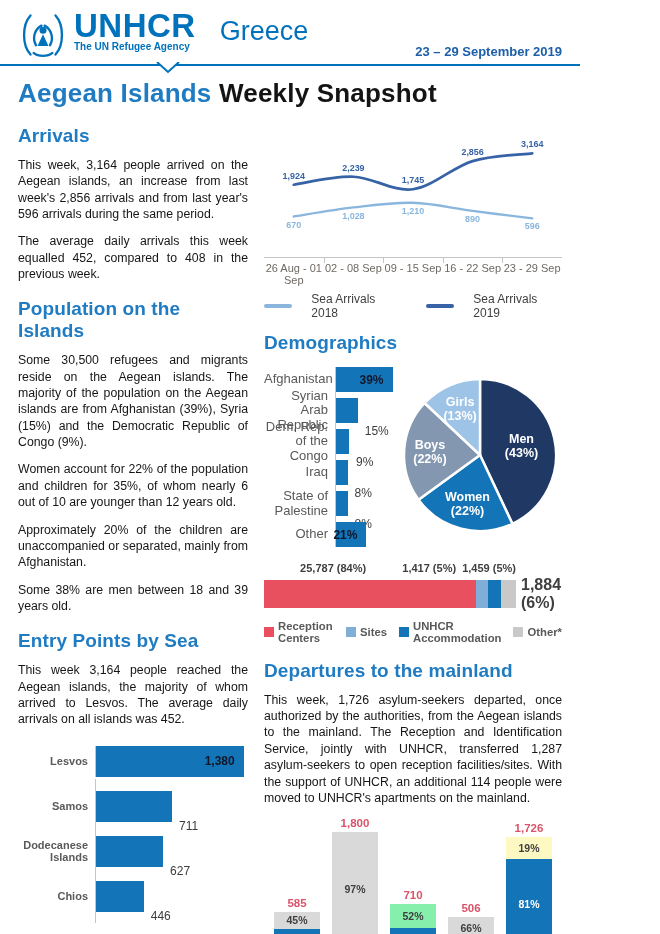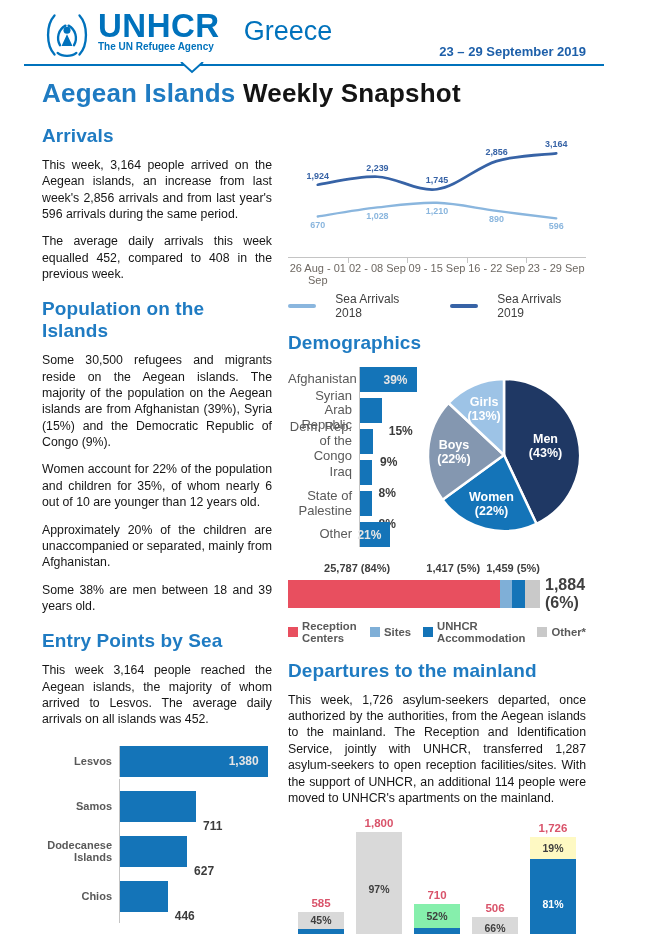--- a/index.html
+++ b/index.html
@@ -1,17 +1,17 @@
 <!DOCTYPE html>
 <html><head>
 <meta charset="utf-8">
 <style>
   html,body{margin:0;padding:0;width:660px;height:934px;overflow:hidden;background:#fff;
     font-family:"Liberation Sans","DejaVu Sans",sans-serif;-webkit-font-smoothing:antialiased;}
-  .page{width:580px;height:934px;position:relative;background:#fff;padding-left:24px;}
+  .page{width:580px;height:934px;position:relative;background:#fff;}
 
   
   .header{position:relative;height:66px;box-sizing:border-box;padding:10px 18px 0;border-bottom:2px solid #0072BC;}
   .logo-flex{display:flex;align-items:flex-start;}
   .emblem{width:50px;height:50px;flex:none;}
   .brand{margin-left:6px;line-height:1;}
   .brand-name{font-size:33px;font-weight:700;color:#0072BC;letter-spacing:.5px;line-height:.95;}
   .brand-tag{font-size:10px;font-weight:700;color:#0072BC;margin-top:1px;}
   .country{font-size:27px;color:#0072BC;margin-left:24px;padding-top:6px;font-weight:400;}
   .hdr-date{position:absolute;right:18px;bottom:5px;font-size:13px;font-weight:700;color:#1D5FA9;}
@@ -37,22 +37,22 @@
   .xlabels .xcell + .xcell::before{content:'';position:absolute;left:0;top:0;width:1px;height:5px;background:#C4C4C4;}
   .line-legend{display:flex;justify-content:center;gap:26px;margin-top:6px;}
   .lg-item{display:flex;align-items:center;gap:19px;font-size:12px;color:#3f3f3f;}
   .lg-line{display:inline-block;width:30px;height:4px;border-radius:2px;}
 
   
   .hrow{display:flex;align-items:center;}
   .hlabel{color:#595959;text-align:right;padding-right:7px;line-height:1.12;flex:none;}
   .htrack{flex:1;display:flex;align-items:center;border-left:1px solid #C4C4C4;min-width:0;}
   .hbar{display:flex;align-items:center;justify-content:flex-end;flex:none;}
-  .hv-in{color:#e5e5e5;font-weight:700;font-size:12px;padding-right:9px;}
-  .hv-out{color:#3c3c3c;font-weight:700;font-size:12px;margin-left:7px;white-space:nowrap;margin-top:40px;}
+  .hv-in{color:#0f172a;font-weight:700;font-size:12px;padding-right:9px;}
+  .hv-out{color:#3c3c3c;font-weight:400;font-size:12px;margin-left:7px;white-space:nowrap;margin-top:40px;}
   .hchart.demo .hrow{height:31px;}
   .hchart.demo .hbar{height:25px;}
   .hchart.demo .hlabel{width:64px;font-size:13px;}
   .hchart.entry{margin-top:10px;}
   .hchart.entry .hrow{height:45px;}
   .hchart.entry .hbar{height:31px;}
   .hchart.entry .hlabel{width:70px;font-size:11px;font-weight:bold;}
 
   
   .demo-flex{display:flex;align-items:center;gap:4px;}

